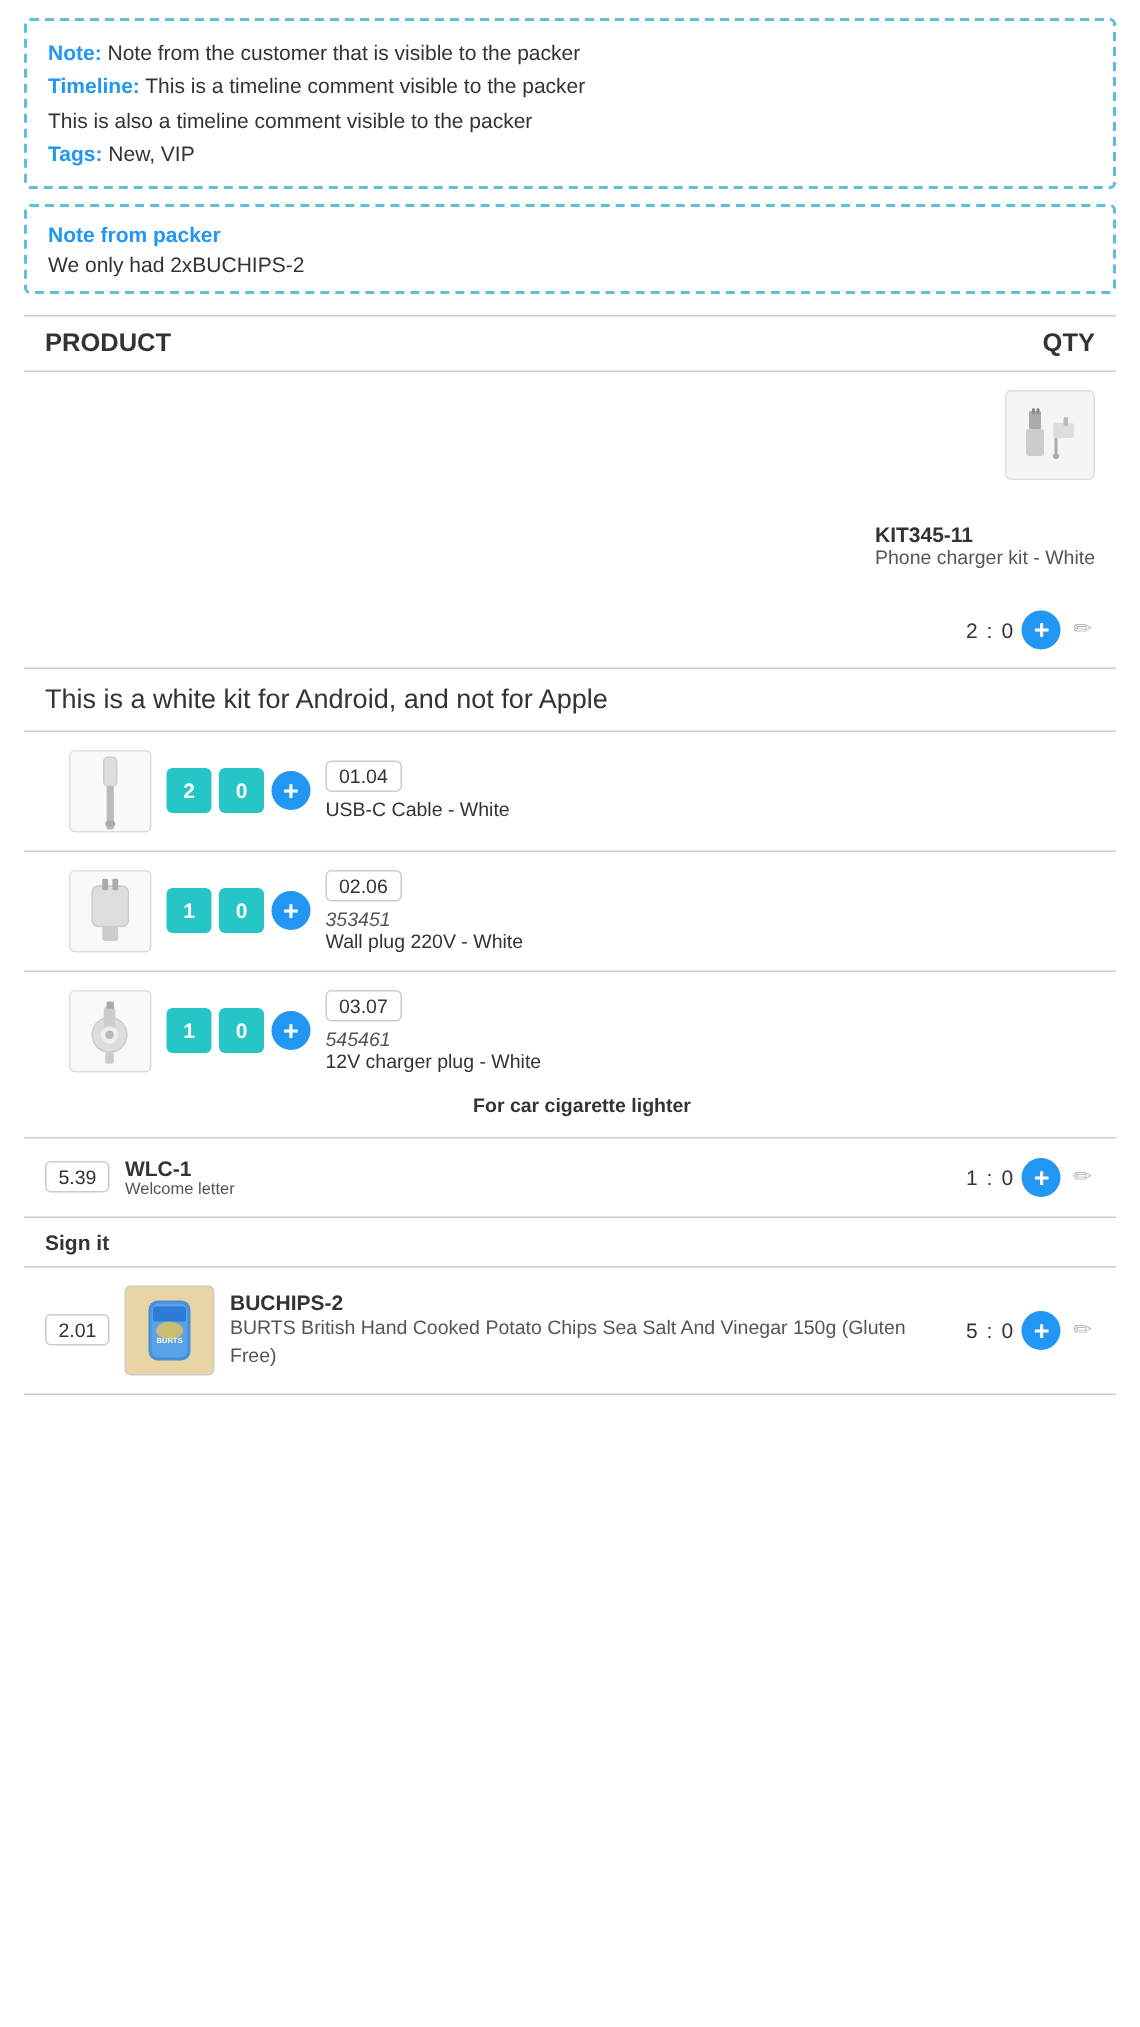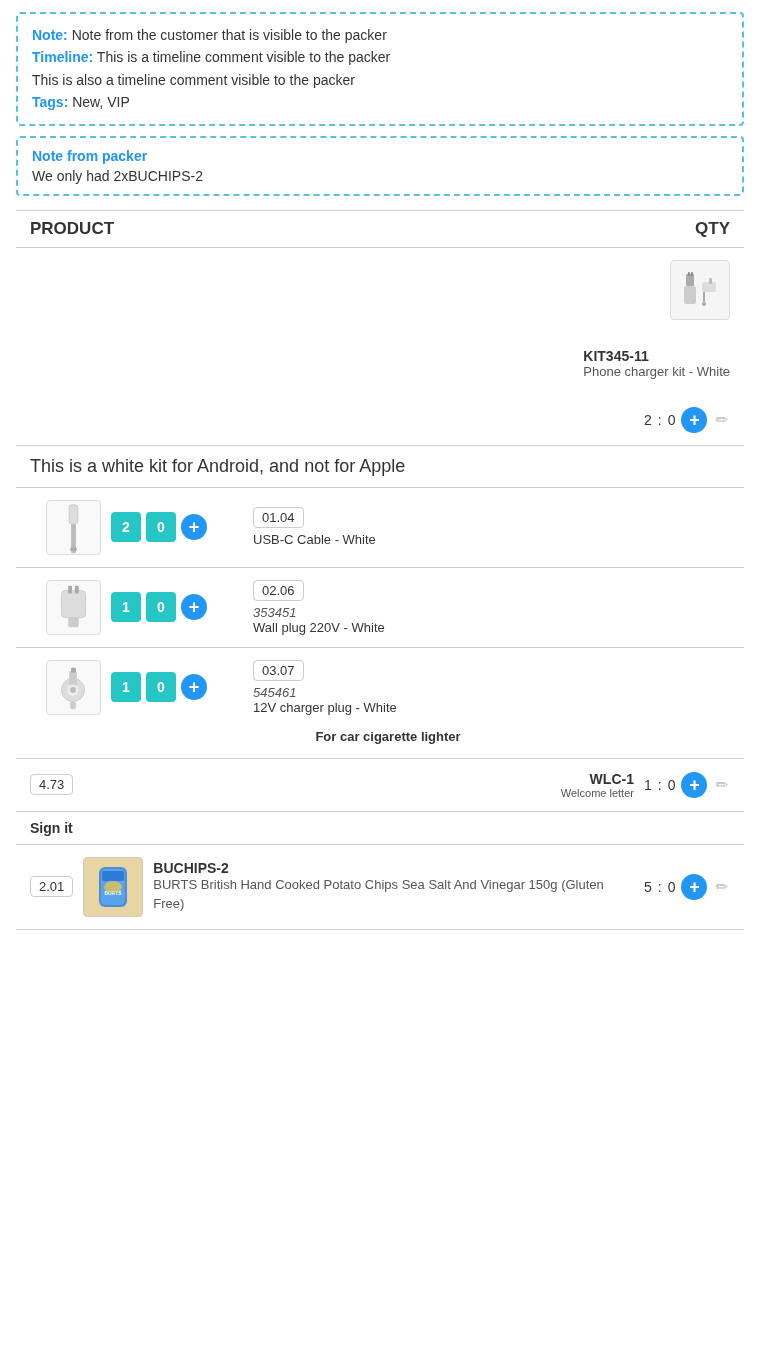--- a/index.html
+++ b/index.html
@@ -179,21 +179,20 @@
       color: white;
       font-weight: bold;
       font-size: 14px;
       display: flex;
       align-items: center;
       justify-content: center;
     }
 
     .kit-item-info {
       flex: 1;
-      margin-left: 36px;
     }
     .kit-item-location {
       display: inline-block;
       border: 1px solid #ccc;
       border-radius: 4px;
       padding: 2px 8px;
       font-size: 13px;
       color: #333;
       margin-bottom: 4px;
     }
@@ -226,21 +225,20 @@
       display: inline-block;
       border: 1px solid #ccc;
       border-radius: 4px;
       padding: 2px 8px;
       font-size: 13px;
       color: #333;
       flex-shrink: 0;
     }
     .wlc-info {
       flex: 1;
-      text-align: right;
     }
     .wlc-sku {
       font-weight: bold;
       font-size: 14px;
     }
     .wlc-name {
       color: #555;
       font-size: 11px;
     }
 
@@ -416,21 +414,21 @@
       </div>
       <div class="kit-item-sku">545461</div>
       <div class="kit-item-name">12V charger plug - White</div>
     </div>
     <div style="width: 100%; text-align: right; padding-right: 0;">
       <div class="kit-item-note">For car cigarette lighter</div>
     </div>
   </div>
 
   <div class="wlc-row">
-    <span class="wlc-location">4.73</span>
+    <span class="wlc-location">5.39</span>
     <div class="wlc-info">
       <div class="wlc-sku">WLC-1</div>
       <div class="wlc-name">Welcome letter</div>
     </div>
     <div class="product-qty">
       <span class="qty-text">1</span>
       <span class="qty-text">:</span>
       <span class="qty-text">0</span>
       <button class="btn-circle-blue">+</button>
       <button class="btn-edit"><span class="pencil-icon"></span></button>

